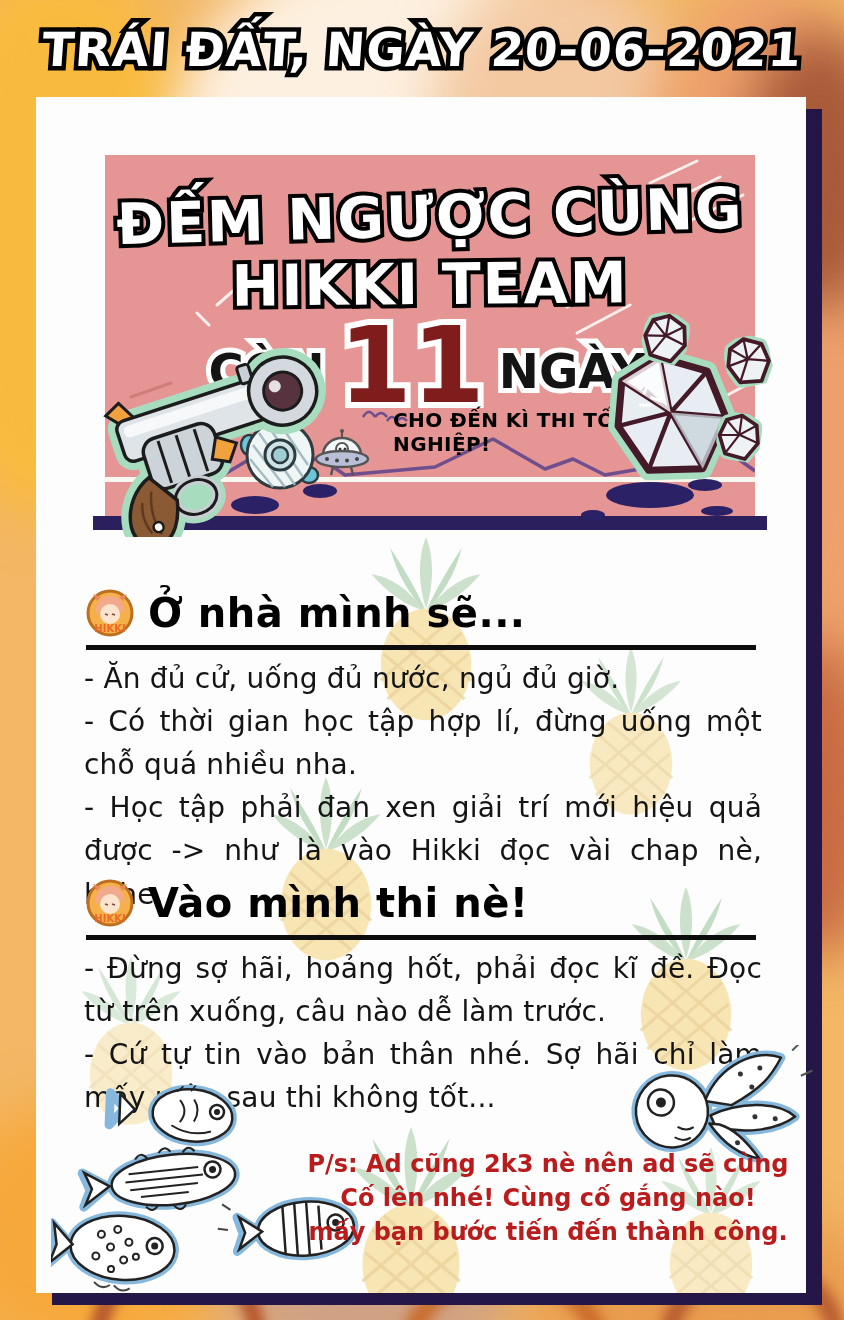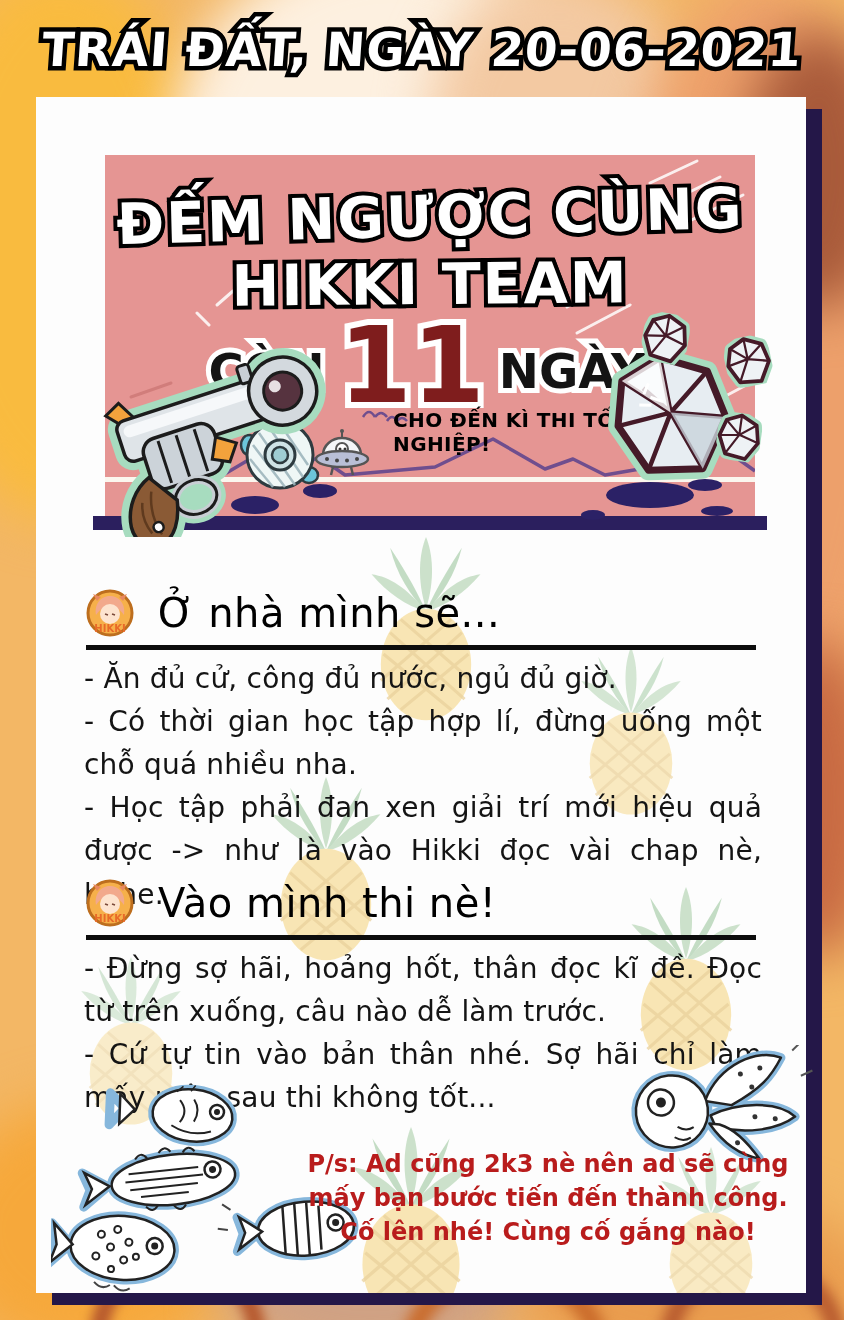--- a/index.html
+++ b/index.html
@@ -33,22 +33,22 @@
     text-shadow:3px 3px 0 #fff,-3px 3px 0 #fff,3px -3px 0 #fff,-3px -3px 0 #fff;}
   #cd-number{font-size:105px;line-height:.82;font-weight:bold;color:#7f1d1d;
     -webkit-text-stroke:12px #fff;paint-order:stroke fill;
     text-shadow:4px 4px 0 #fff,-4px 4px 0 #fff,4px -4px 0 #fff,-4px -4px 0 #fff;}
   #cd-caption{position:absolute;left:288px;top:253px;width:250px;color:#000000;
     font-size:20px;font-weight:bold;letter-spacing:.4px;z-index:5;}
   .whiteline{position:absolute;left:0;top:322px;width:650px;height:5px;background:#fbf6ee;z-index:3;}
   #floor{position:absolute;left:0;top:327px;width:650px;height:34px;background:#e59593;z-index:2;}
   #navy-bar{position:absolute;left:-12px;top:361px;width:674px;height:14px;background:#2b1f5e;z-index:3;}
   
-  .section-head{position:absolute;left:50px;display:flex;align-items:center;gap:24px;z-index:4;}
-  .heading{font-size:40px;font-weight:normal;color:#000;letter-spacing:.5px;}
+  .section-head{position:absolute;left:50px;display:flex;align-items:center;gap:14px;z-index:4;}
+  .heading{font-size:40px;font-weight:bold;color:#000;letter-spacing:.5px;}
   .underline{position:absolute;left:50px;width:670px;height:5px;background:#0d0d0d;z-index:4;}
   .bullets{position:absolute;left:48px;width:678px;z-index:4;color:#141414;
     font-size:28px;line-height:1.54;text-align:justify;letter-spacing:.2px;}
   .bullets p{margin:0;}
   #postscript{position:absolute;left:252px;top:1050px;width:520px;text-align:center;z-index:4;
     font-size:24px;font-weight:bold;color:#b91c1c;line-height:1.42;}
   .avatar{width:48px;height:48px;flex:0 0 48px;}
   .deco{z-index:1;}
 </style>
 </head>
@@ -239,39 +239,39 @@
       <path d="M10,26 C8,14 16,7 24,7 C32,7 40,14 38,26 C34,20 30,18 24,18 C18,18 14,20 10,26 Z" fill="#f2a98c"></path>
       <path d="M11,12 L7,5 L15,8 Z M37,12 L41,5 L33,8 Z" fill="#e88960"></path>
       <circle cx="24" cy="25" r="10" fill="#fde4cf"></circle>
       <path d="M19,25 l3,1 M26,25 l3,1" stroke="#7a4a3a" stroke-width="1.6" fill="none"></path>
       <text x="24" y="43" text-anchor="middle" font-size="10" font-weight="bold" fill="#e86a28">HIKKI</text>
     </svg>
     <span class="heading">Ở nhà mình sẽ...</span>
   </div>
   <div class="underline" style="top:548px;"></div>
   <div class="bullets" style="top:560px;">
-    <p>- Ăn đủ cử, công đủ nước, ngủ đủ giờ.</p>
+    <p>- Ăn đủ cử, uống đủ nước, ngủ đủ giờ.</p>
     <p>- Có thời gian học tập hợp lí, đừng uống một chỗ quá nhiều nha.</p>
     <p>- Học tập phải đan xen giải trí mới hiệu quả được -&gt; như là vào Hikki đọc vài chap nè, hehe.</p>
   </div>
 
   <div class="section-head" style="top:782px;">
     <svg class="avatar" viewBox="0 0 48 48">
       <circle cx="24" cy="24" r="22" fill="#f6b04a" stroke="#bd6e1e" stroke-width="3"></circle>
       <path d="M10,26 C8,14 16,7 24,7 C32,7 40,14 38,26 C34,20 30,18 24,18 C18,18 14,20 10,26 Z" fill="#f2a98c"></path>
       <path d="M11,12 L7,5 L15,8 Z M37,12 L41,5 L33,8 Z" fill="#e88960"></path>
       <circle cx="24" cy="25" r="10" fill="#fde4cf"></circle>
       <path d="M19,25 l3,1 M26,25 l3,1" stroke="#7a4a3a" stroke-width="1.6" fill="none"></path>
       <text x="24" y="43" text-anchor="middle" font-size="10" font-weight="bold" fill="#e86a28">HIKKI</text>
     </svg>
     <span class="heading">Vào mình thi nè!</span>
   </div>
   <div class="underline" style="top:838px;"></div>
   <div class="bullets" style="top:850px;">
-    <p>- Đừng sợ hãi, hoảng hốt, thân đọc kĩ đề. Đọc từ trên xuống, câu nào dễ làm trước.</p>
+    <p>- Đừng sợ hãi, hoảng hốt, phải đọc kĩ đề. Đọc từ trên xuống, câu nào dễ làm trước.</p>
     <p>- Cứ tự tin vào bản thân nhé. Sợ hãi chỉ làm mấy môn sau thi không tốt...</p>
   </div>
 
   <svg class="abs" style="left:15px;top:985px;z-index:4" width="320" height="215" viewBox="0 0 320 215">
 
     <g transform="translate(110,8) rotate(6)">
       <path d="M-28,22 L-44,8 L-42,40 Z M0,22 a40,26 0 1,0 80,0 a40,26 0 1,0 -80,0" transform="translate(-6,0)" fill="#fff" stroke="#86b7dc" stroke-width="9" stroke-linejoin="round"></path>
       <ellipse cx="34" cy="22" rx="40" ry="26" fill="#fff" stroke="#222" stroke-width="2.5"></ellipse>
       <polygon points="-24,22 -40,8 -38,38" fill="#fff" stroke="#222" stroke-width="2.5"></polygon>
       <circle cx="58" cy="16" r="7" fill="#fff" stroke="#222" stroke-width="2.5"></circle>
@@ -347,17 +347,17 @@
         <circle cx="140" cy="76" r="2.5"></circle>
           <circle cx="160" cy="80" r="2.5"></circle>
           <circle cx="120" cy="100" r="2.5"></circle>
       </g>
       <path d="M184,14 l10,-8 M190,40 l12,-4" stroke="#555" stroke-width="2"></path>
     </g>
   </svg>
 
   <div id="postscript">
     <div>P/s: Ad cũng 2k3 nè nên ad sẽ cùng</div>
+    <div>Cố lên nhé! Cùng cố gắng nào!</div>
     <div>mấy bạn bước tiến đến thành công.</div>
-    <div>Cố lên nhé! Cùng cố gắng nào!</div>
   </div>
 
 </div>
 
 </body></html>

